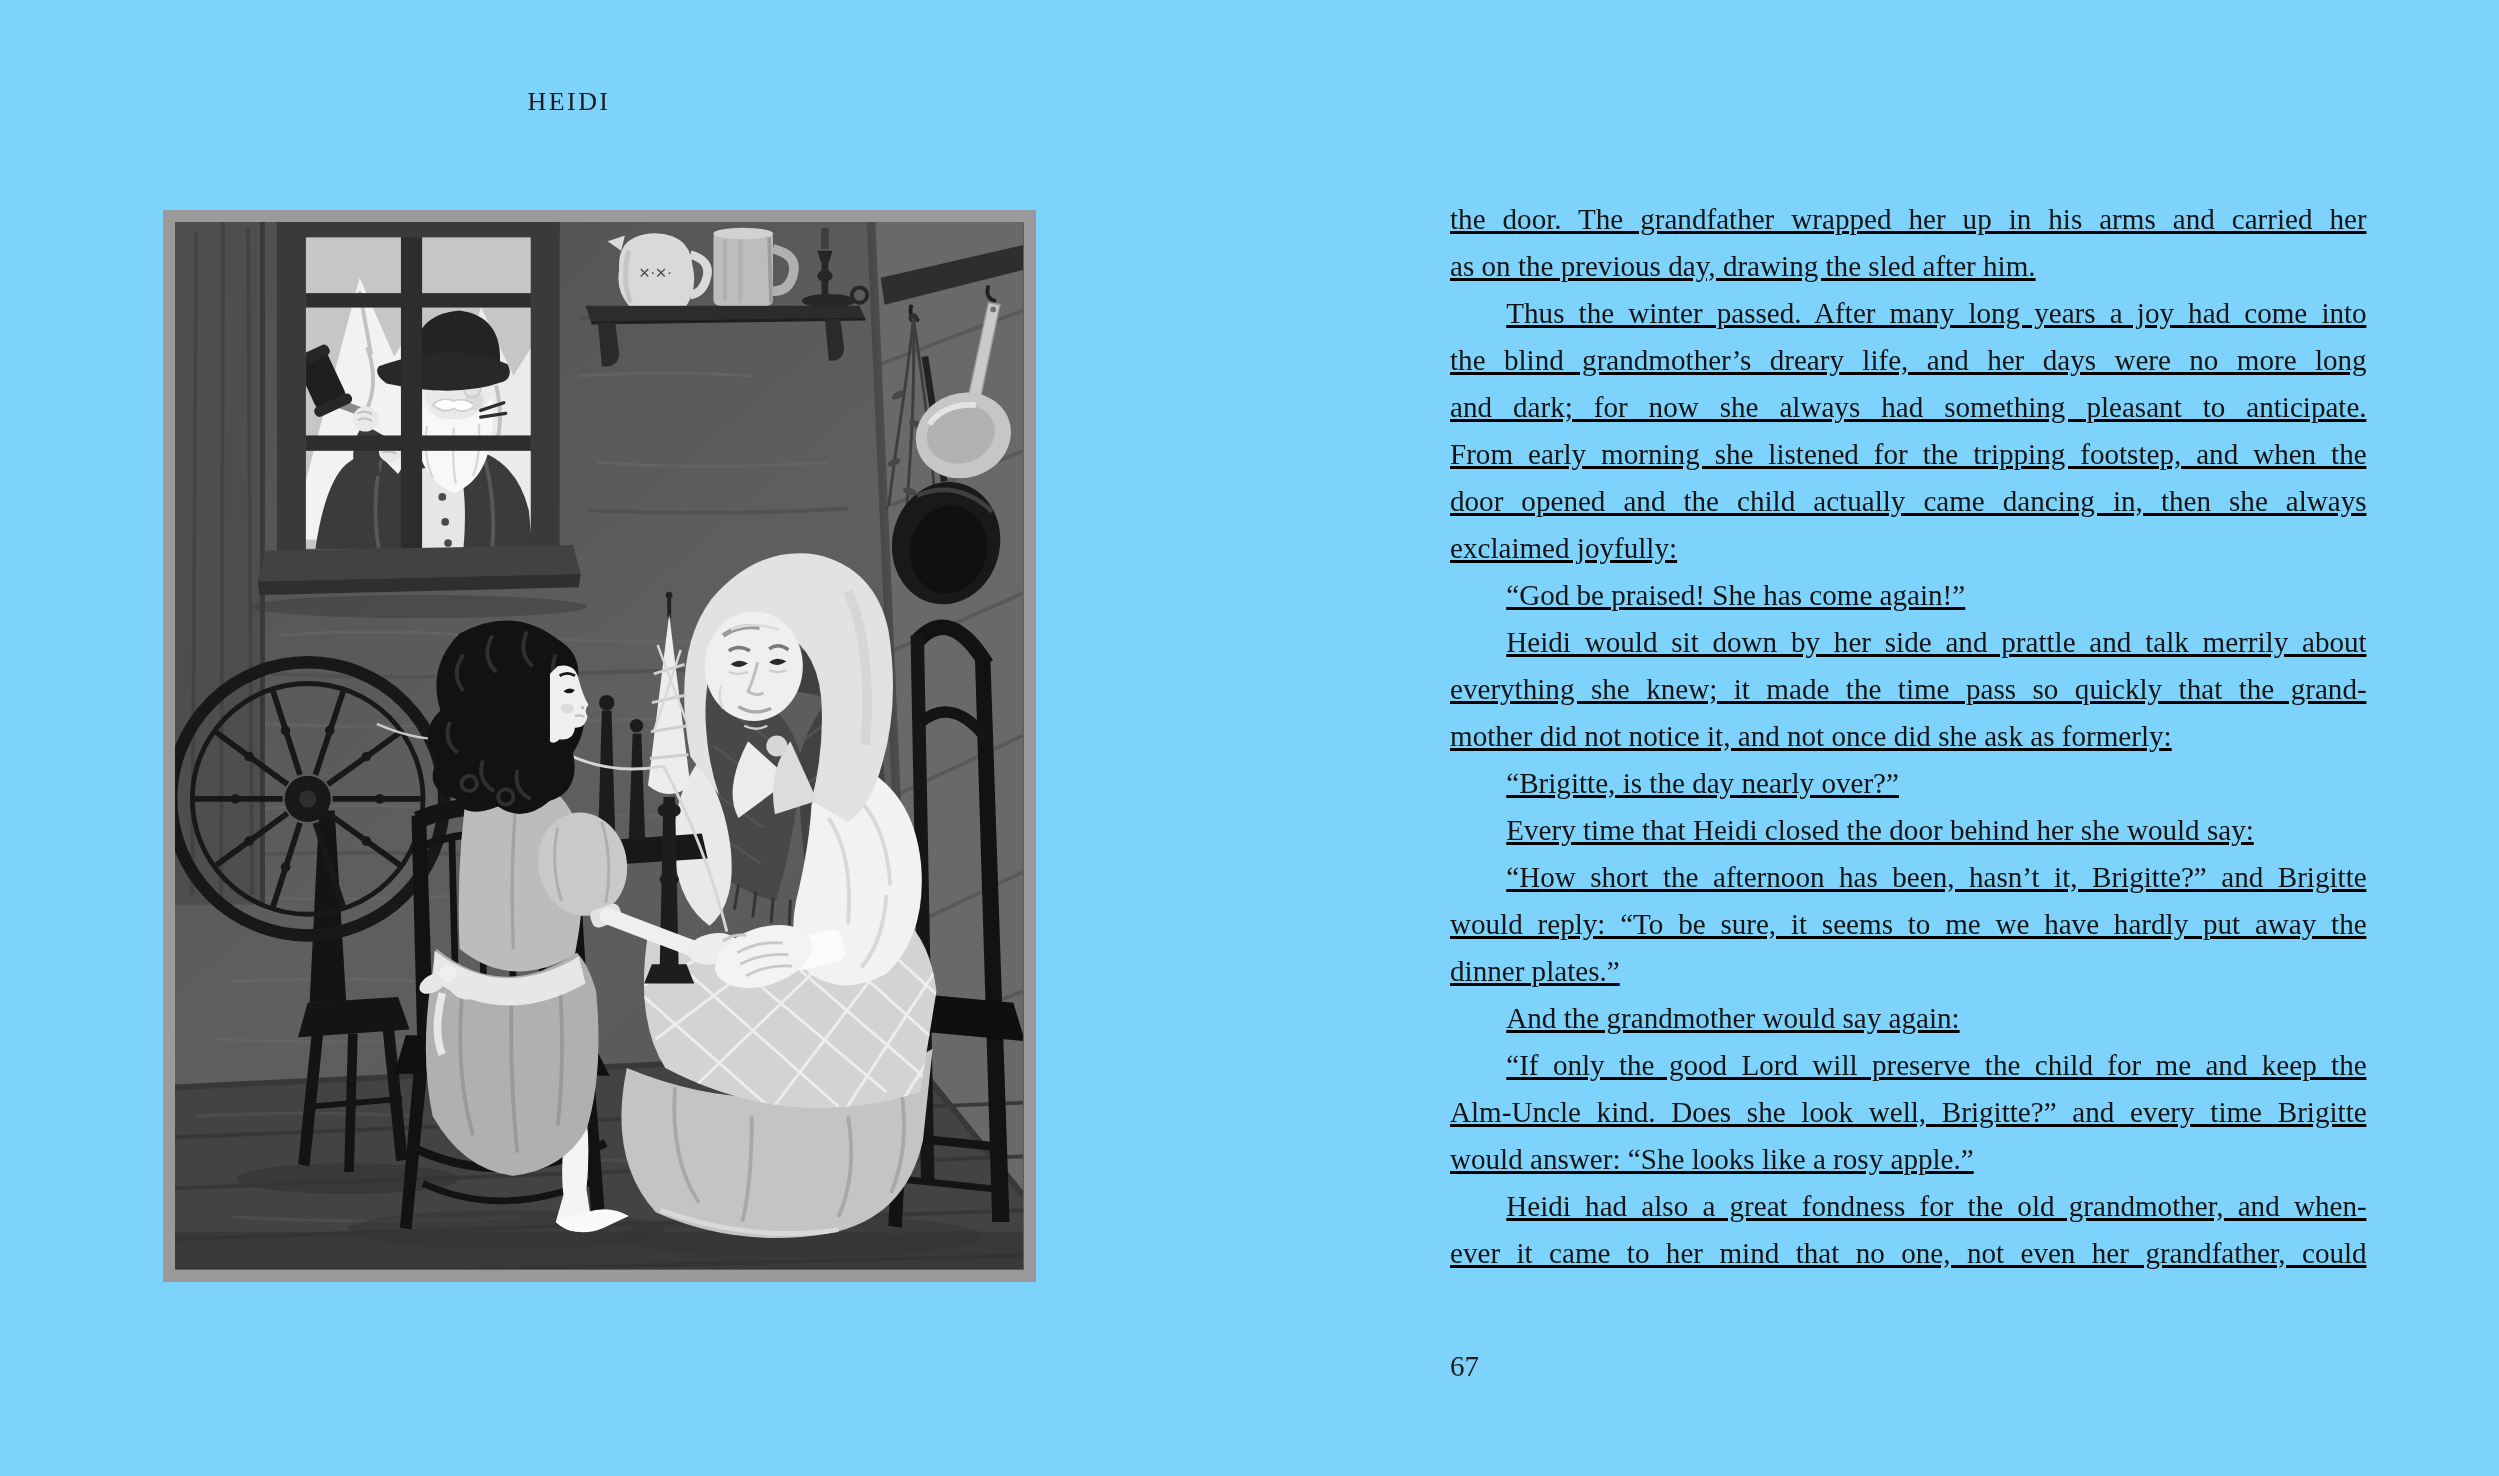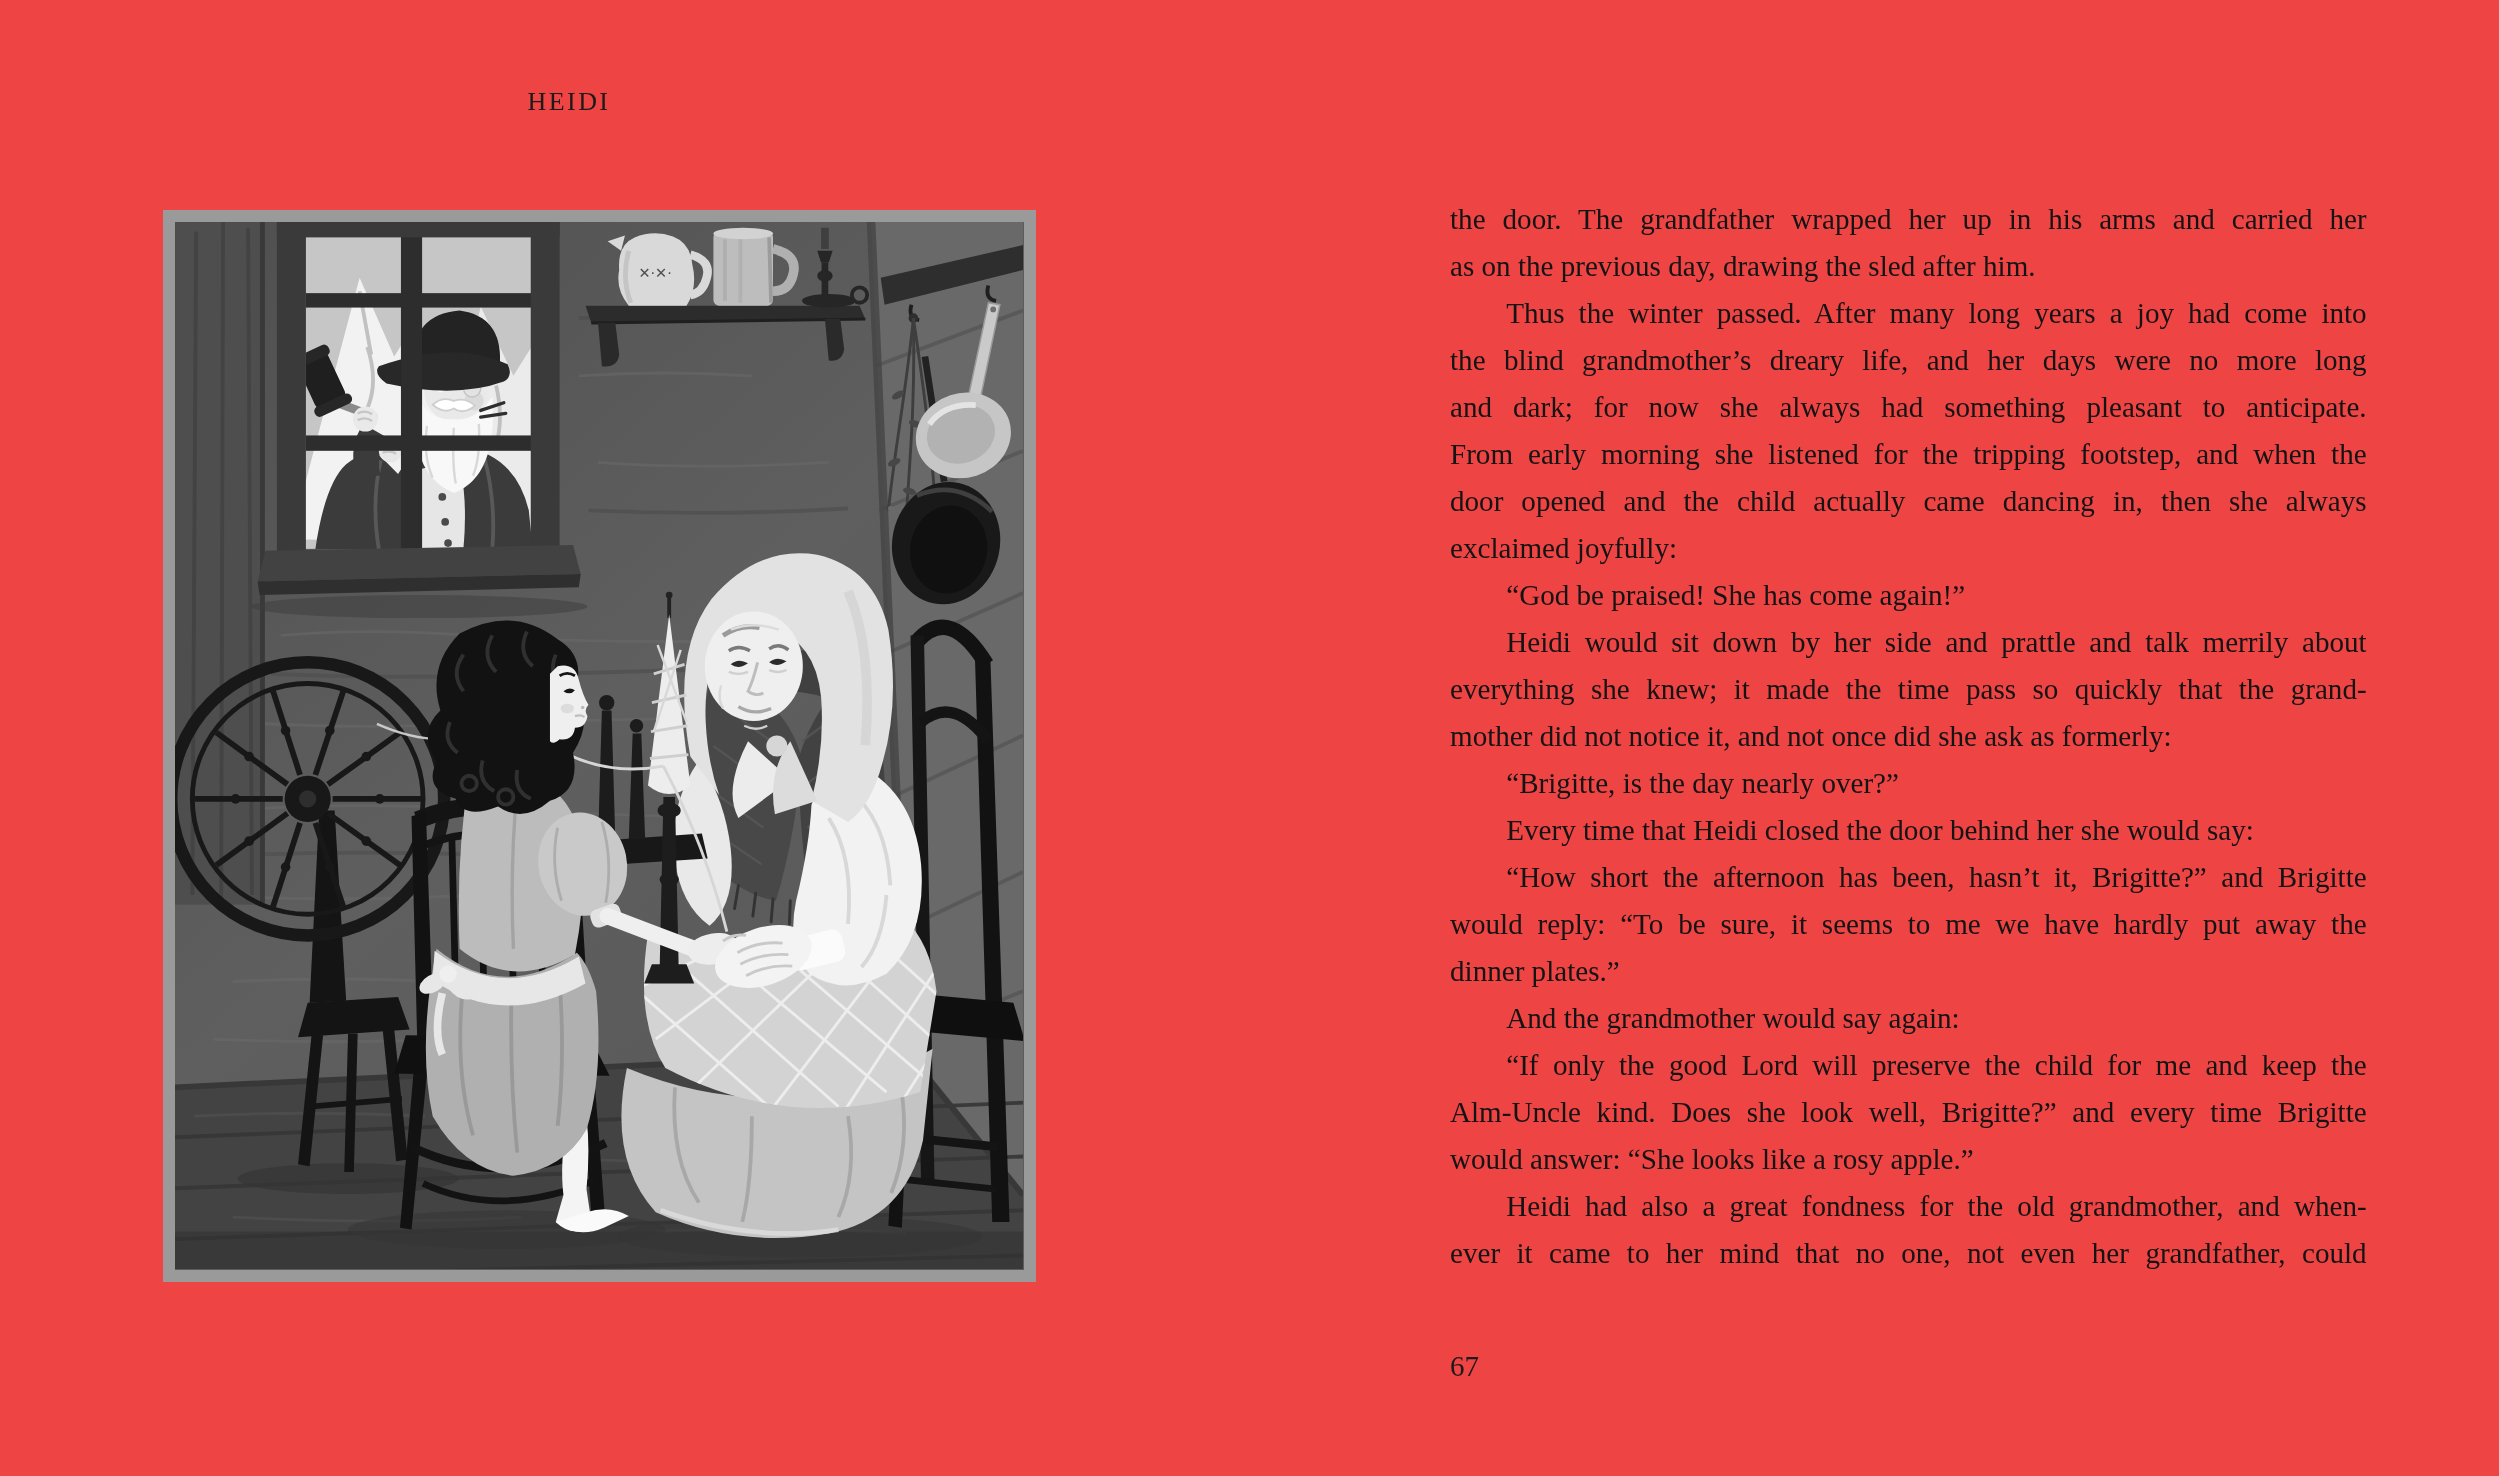--- a/index.html
+++ b/index.html
@@ -1,33 +1,33 @@
 <!DOCTYPE html>
 <html><head>
 <meta charset="utf-8">
 <style>
   html,body { margin:0; padding:0; }
   .canvas {
     position:relative; width:2500px; height:1477px;
-    background:#ef4444; overflow:hidden;
+    background:#7dd3fc; overflow:hidden;
     font-family:"Liberation Serif","DejaVu Serif",serif;
   }
   .running-head {
     position:absolute; top:87px; text-align:center;
     font-size:26px; letter-spacing:2.4px; color:#1b1b1b;
     font-family:"Liberation Serif","DejaVu Serif",serif;
   }
   .running-head.left  { left:163px;  width:812px; }
   .running-head.right { left:1450px; width:917px; }
   .illus-frame {
     position:absolute; left:163px; top:210px; width:873px; height:1072px;
     border:12.5px solid #9a9a9a; box-sizing:border-box; background:#5c5c5c;
   }
   .illus-frame svg { display:block; width:848px; height:1047px; }
-  #text-block { position:absolute; left:1450px; top:195px; width:945px; }
+  #text-block { position:absolute; left:1450px; top:195px; width:945px;text-decoration:underline; }
   .bline {
     font-size:30px; line-height:47px; height:47px; overflow:hidden;
     color:#141414; transform:scaleX(0.97); transform-origin:0 0;
     white-space:normal;
   }
   .bline.jst { text-align:justify; text-align-last:justify; }
   .bline.ind { padding-left:58px; }
   .pageno {
     position:absolute; left:1450px; width:917px; top:1350px;
     text-align:left; font-size:29px; color:#1b1b1b;

